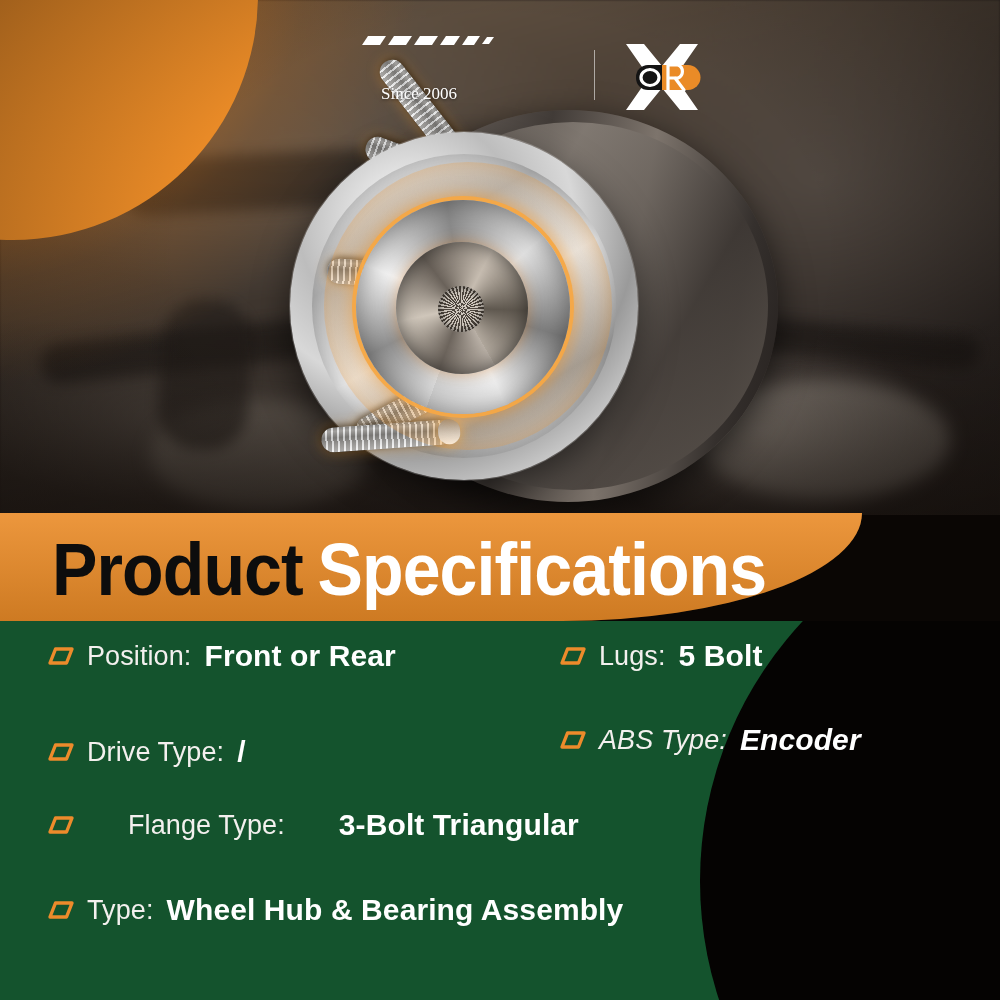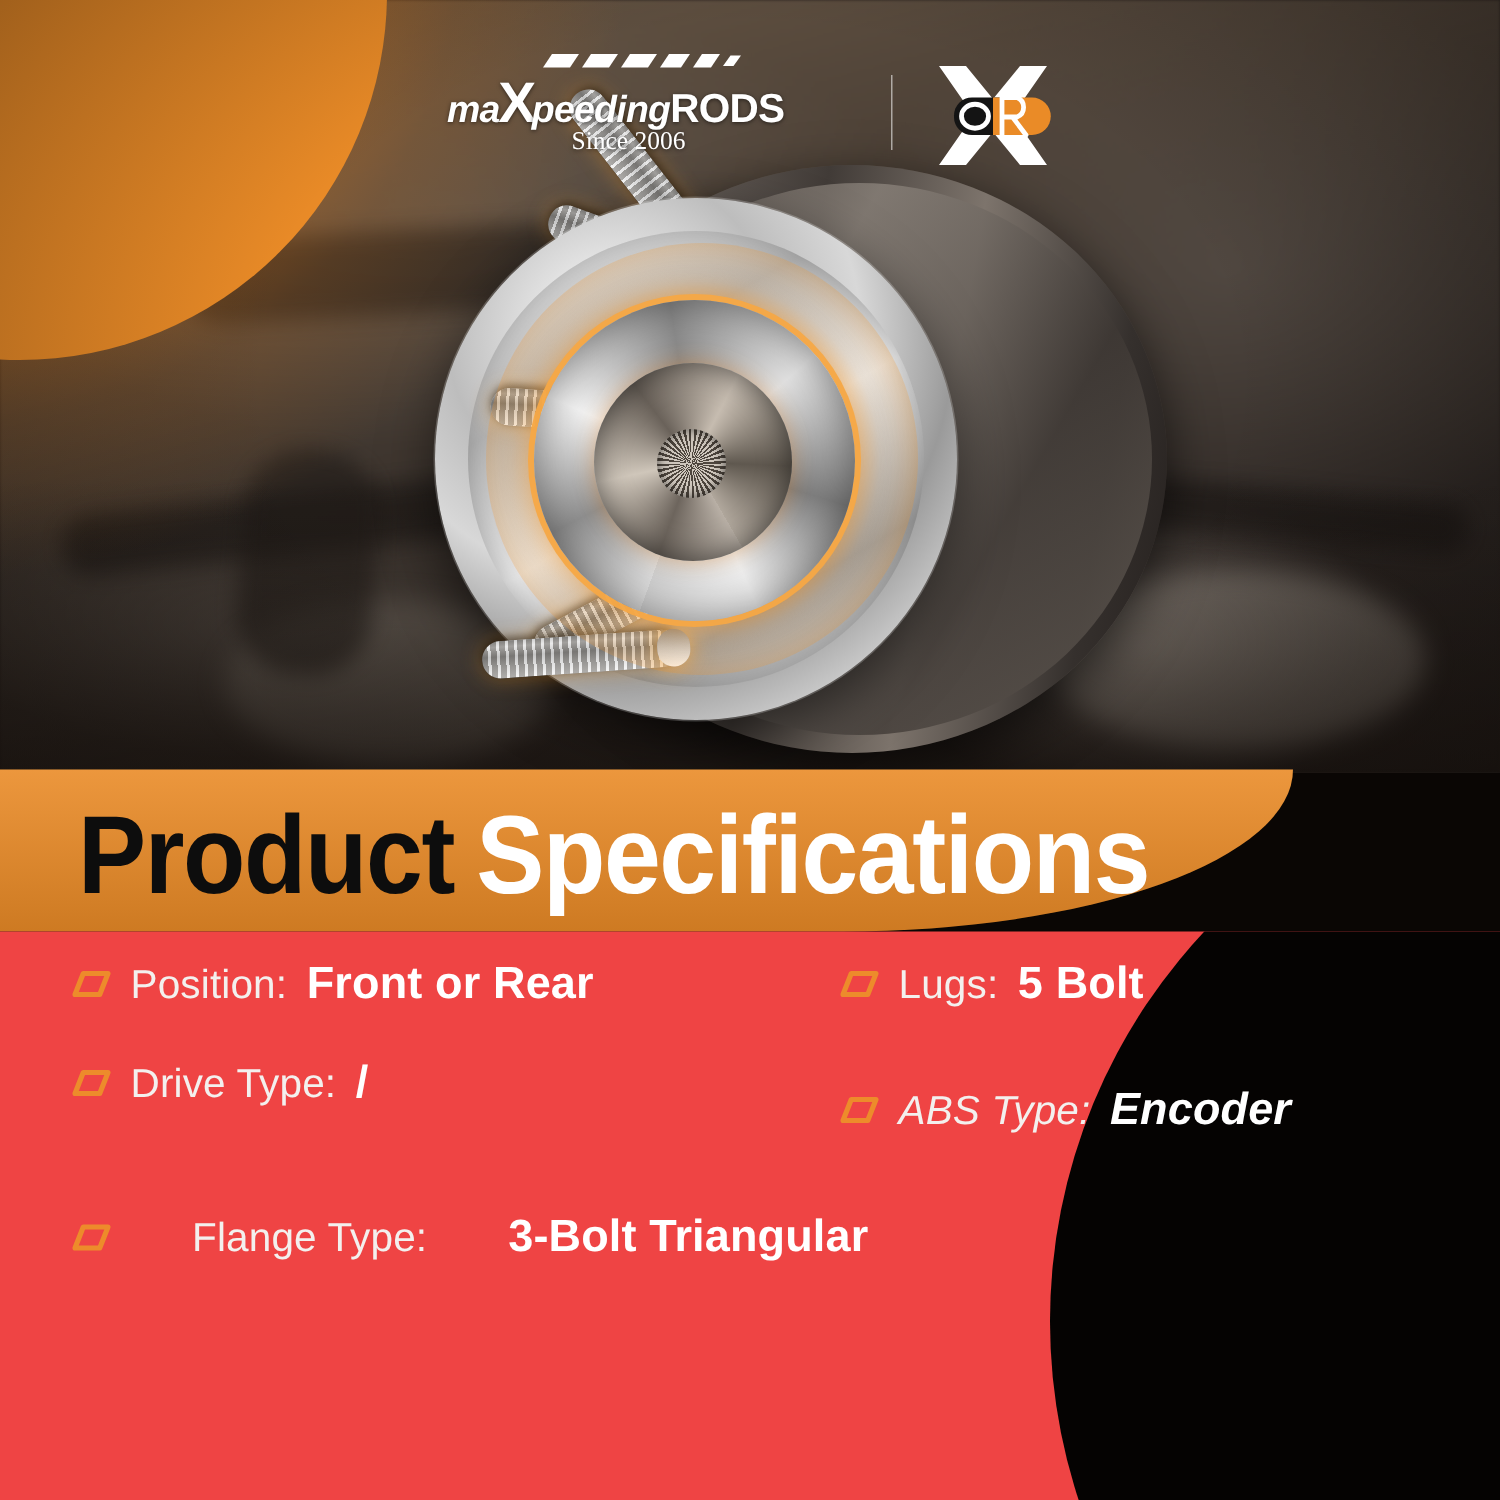--- a/index.html
+++ b/index.html
@@ -143,21 +143,21 @@
     font-weight:bold; font-size:74px; letter-spacing:-1px;
     transform:scaleX(.92); transform-origin:left center;
     white-space:nowrap;
   }
   #title-a { color:#0d0d0d; }
   #title-b { color:#ffffff; }
 
   
   #specs {
     position:absolute; left:0; top:621px; width:1000px; height:379px;
-    background:#ef4444;
+    background:#14532d;
     overflow:hidden;
   }
   #spec-dark-ellipse {
     position:absolute; left:700px; top:-120px; width:760px; height:760px;
     border-radius:50%; background:#050302;
   }
 
   .row { position:absolute; display:flex; align-items:center; white-space:nowrap; }
   .bullet {
     width:26px; height:20px; margin-right:13px; flex:none;
@@ -258,26 +258,20 @@
         <g fill="#ffffff">
           <polygon points="4,11 22,11 28,2 10,2"></polygon>
           <polygon points="30,11 48,11 54,2 36,2"></polygon>
           <polygon points="56,11 74,11 80,2 62,2"></polygon>
           <polygon points="82,11 96,11 102,2 88,2"></polygon>
           <polygon points="104,11 116,11 122,2 110,2"></polygon>
           <polygon points="124,10 131,10 136,3 129,3"></polygon>
         </g>
       </svg>
 
-      <div id="wordmark">
-        <span class="wm-ma">ma</span>
-        <span class="wm-x">X</span>
-        <span class="wm-peed">peeding</span>
-        <span class="wm-rods">RODS</span>
-      </div>
 
       <div id="since">Since 2006</div>
 
       <div id="divider"></div>
 
       <svg id="badge" viewBox="0 0 84 74">
         <path d="M6,4 L24,4 L42,26 L60,4 L78,4 L55,37 L78,70 L60,70 L42,48 L24,70 L6,70 L29,37 Z" fill="#ffffff"></path>
         <g>
           <rect x="16" y="25" width="52" height="25" rx="12" fill="#141414"></rect>
           <path d="M42,25 L68,25 A12,12 0 0 1 68,50 L42,50 Z" fill="#ea8b27"></path>
@@ -308,21 +302,21 @@
     </div>
 
     <div class="row" style="left:560px; top:18px;text-align:center;">
       <svg class="bullet" viewBox="0 0 26 20">
         <path d="M7.5,3 L24,3 L18.5,17 L2,17 Z" fill="none" stroke="#ed8b2b" stroke-width="3.4" stroke-linejoin="round"></path>
       </svg>
       <span class="lbl">Lugs:</span>
       <span class="val">5 Bolt</span>
     </div>
 
-    <div class="row" style="left:48px; top:84px;">
+    <div class="row" style="left:48px; top:114px;">
       <svg class="bullet" viewBox="0 0 26 20">
         <path d="M7.5,3 L24,3 L18.5,17 L2,17 Z" fill="none" stroke="#ed8b2b" stroke-width="3.4" stroke-linejoin="round"></path>
       </svg>
       <span class="lbl">Drive Type:</span>
       <span class="val">/</span>
     </div>
 
     <div class="row" style="left:560px; top:102px;font-style:italic;">
       <svg class="bullet" viewBox="0 0 26 20">
         <path d="M7.5,3 L24,3 L18.5,17 L2,17 Z" fill="none" stroke="#ed8b2b" stroke-width="3.4" stroke-linejoin="round"></path>
@@ -332,15 +326,22 @@
     </div>
 
     <div class="row" style="left:48px; top:187px;gap:41px;">
       <svg class="bullet" viewBox="0 0 26 20">
         <path d="M7.5,3 L24,3 L18.5,17 L2,17 Z" fill="none" stroke="#ed8b2b" stroke-width="3.4" stroke-linejoin="round"></path>
       </svg>
       <span class="lbl">Flange Type:</span>
       <span class="val">3-Bolt Triangular</span>
     </div>
 
+    <div class="row" style="left:48px; top:272px;">
+      <svg class="bullet" viewBox="0 0 26 20">
+        <path d="M7.5,3 L24,3 L18.5,17 L2,17 Z" fill="none" stroke="#ed8b2b" stroke-width="3.4" stroke-linejoin="round"></path>
+      </svg>
+      <span class="lbl">Type:</span>
+      <span class="val">Wheel Hub &amp; Bearing Assembly</span>
+    </div>
   </div>
 
 </div>
 
 </body></html>

